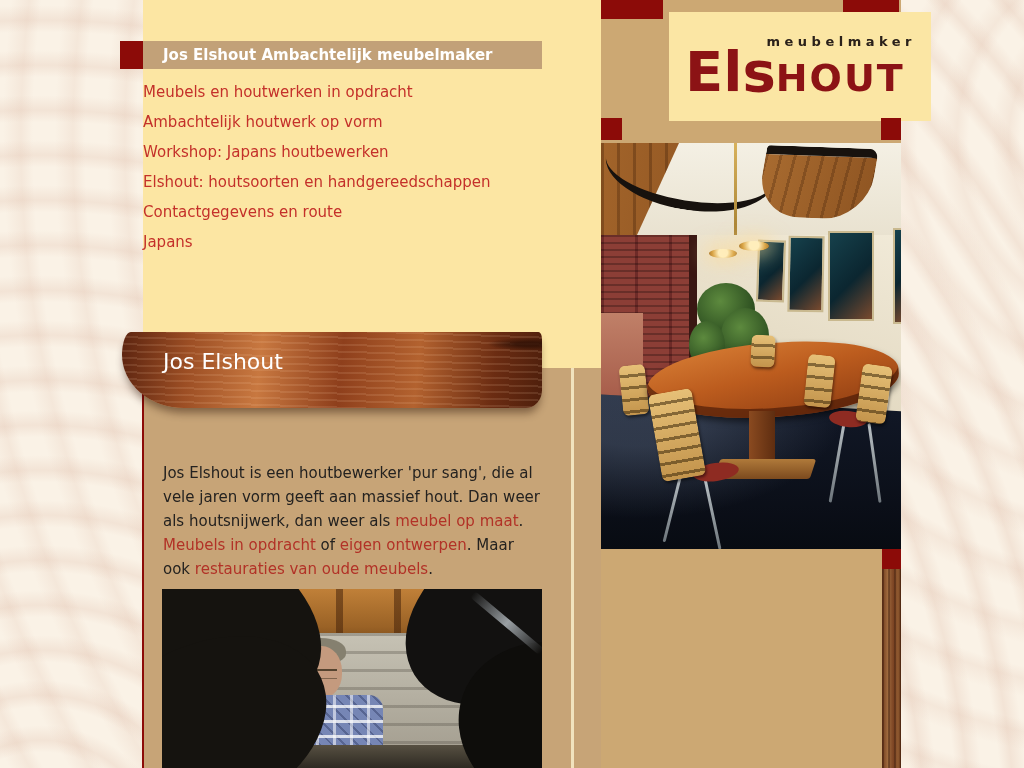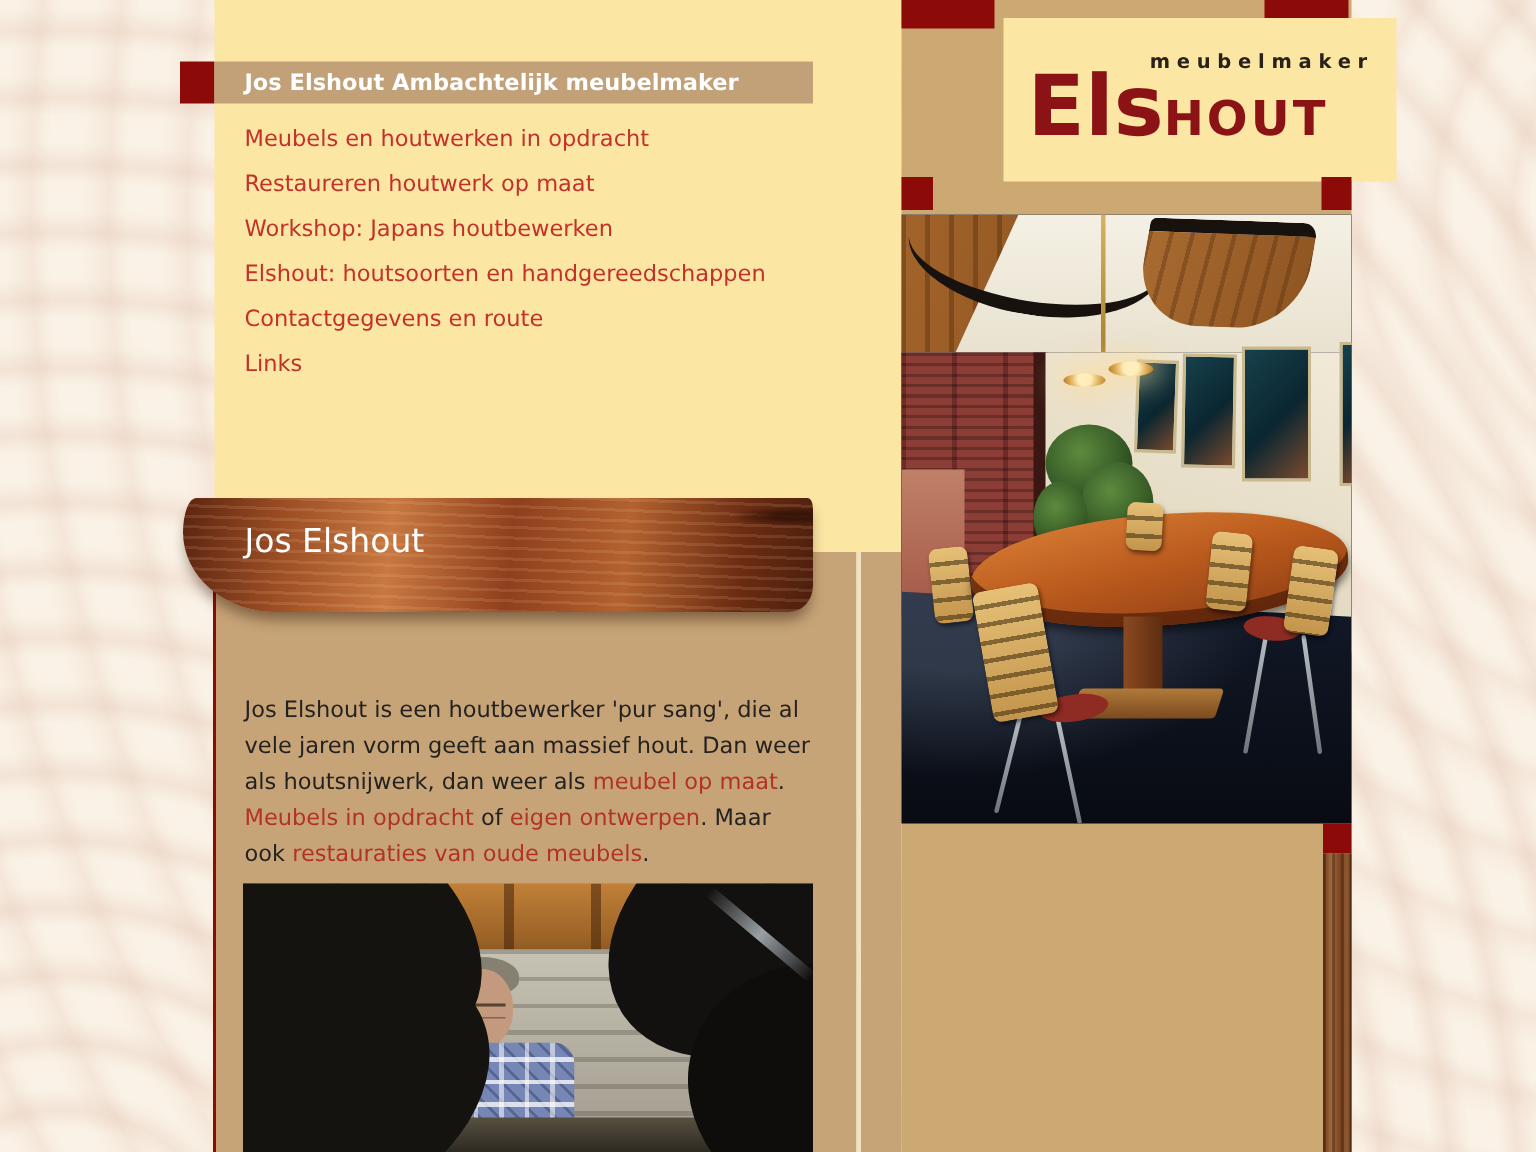--- a/index.html
+++ b/index.html
@@ -12,21 +12,21 @@
   .abs{position:absolute;}
 
   
   .yellow-col{left:143px;top:0;width:458px;height:368px;background:#fce6a3;}
 
   
   .nav-accent{left:120px;top:41px;width:23px;height:28px;background:#8c0b08;}
   .nav-header{left:143px;top:41px;width:399px;height:28px;background:#c2a178;color:#ffffff;
     font-weight:bold;font-size:15px;line-height:28px;padding-left:20px;box-sizing:border-box;cursor:pointer;}
   .nav-links{left:143px;top:77px;width:440px;}
-  .nav-link{display:block;height:30px;line-height:30px;padding-left:20px;color:#c4302a;
+  .nav-link{display:block;height:30px;line-height:30px;color:#c4302a;
     font-size:15px;text-decoration:none;cursor:pointer;white-space:nowrap;}
 
   
   .banner{left:122px;top:332px;width:420px;height:76px;
     background:
       radial-gradient(ellipse at 97% 16%, rgba(50,18,6,0.85) 0 14px, transparent 42px),
       repeating-linear-gradient(2deg, rgba(255,215,180,0.12) 0 2px, transparent 2px 7px),
       linear-gradient(96deg,#5c2410 0%,#9c4e24 16%,#c87840 33%,#8e3f1c 52%,#b3622f 70%,#6b2c12 88%,#4e1f0c 100%);
     border-radius:10px 4px 18px 70px / 26px 8px 20px 60px;
     box-shadow:0 7px 9px -2px rgba(40,15,5,0.45);}
@@ -72,21 +72,21 @@
   .sq{position:absolute;background:#8c0b08;}
   .sq-tl{left:0;top:0;width:62px;height:19px;}
   .sq-tr{left:242px;top:0;width:56px;height:21px;}
   .sq-bl{left:0;top:118px;width:21px;height:22px;}
   .sq-br{left:280px;top:118px;width:20px;height:22px;}
   .sq-under{left:281px;top:549px;width:19px;height:20px;}
   .logo-box{position:absolute;left:20px;top:12px;width:262px;height:109px;background:#fbe6a4;cursor:pointer;margin-left:48px;}
   .logo-sub{position:absolute;right:15px;top:22px;font-size:13px;letter-spacing:4.5px;color:#2a211a;font-weight:bold;}
   .logo-word{position:absolute;left:16px;top:30px;color:#8c1315;font-weight:bold;white-space:nowrap;}
   .logo-word .els{font-size:56px;line-height:60px;}
-  .logo-word .hout{font-size:32px;letter-spacing:2px;}
+  .logo-word .hout{font-size:38px;letter-spacing:2px;}
 
   
   .photo-meeting{position:absolute;left:0;top:143px;width:300px;height:406px;overflow:hidden;background:#0a0e18;}
   .pm-ceiling{left:0;top:0;width:300px;height:92px;background:linear-gradient(180deg,#f4f0e4,#e9e2d0);}
   .pm-wood-left{left:0;top:0;width:150px;height:92px;
     background:repeating-linear-gradient(90deg, rgba(70,35,10,0.35) 0 3px, transparent 3px 16px),
     linear-gradient(100deg,#a2642a,#8a5020);
     clip-path:polygon(0 0,52% 0,24% 100%,0 100%);}
   .pm-black-curve{left:4px;top:-16px;width:170px;height:74px;border-bottom:9px solid #17120e;border-radius:50%;transform:rotate(9deg);}
   .pm-wood-right{left:160px;top:4px;width:112px;height:62px;border-top:9px solid #17120e;
@@ -150,25 +150,25 @@
   <div class="abs yellow-col"></div>
 
   <div class="abs tan-left"></div>
   <div class="abs divider-line"></div>
   <div class="abs tan-mid"></div>
 
   <div class="abs nav-accent"></div>
   <div class="abs nav-header">Jos Elshout Ambachtelijk meubelmaker</div>
   <nav class="abs nav-links" id="nav-links">
       <a class="nav-link">Meubels en houtwerken in opdracht</a>
-      <a class="nav-link">Restaureren houtwerk op maat</a>
+      <a class="nav-link">Ambachtelijk houtwerk op vorm</a>
       <a class="nav-link">Workshop: Japans houtbewerken</a>
       <a class="nav-link">Elshout: houtsoorten en handgereedschappen</a>
       <a class="nav-link">Contactgegevens en route</a>
-      <a class="nav-link">Links</a>
+      <a class="nav-link">Japans</a>
     </nav>
 
   <div class="abs banner">
     <div class="banner-line l1">Jos Elshout</div>
   </div>
 
   <p class="abs intro" id="intro-text"><span>Jos Elshout is een houtbewerker 'pur sang', die al vele jaren vorm geeft aan massief hout. Dan weer als houtsnijwerk, dan weer als </span><a>meubel op maat</a><span>. </span><a>Meubels in opdracht</a><span> of </span><a>eigen ontwerpen</a><span>. Maar ook </span><a>restauraties van oude meubels</a><span>.</span></p>
 
   <div class="abs photo-worker">
     <div class="abs pw-ceiling"></div>

